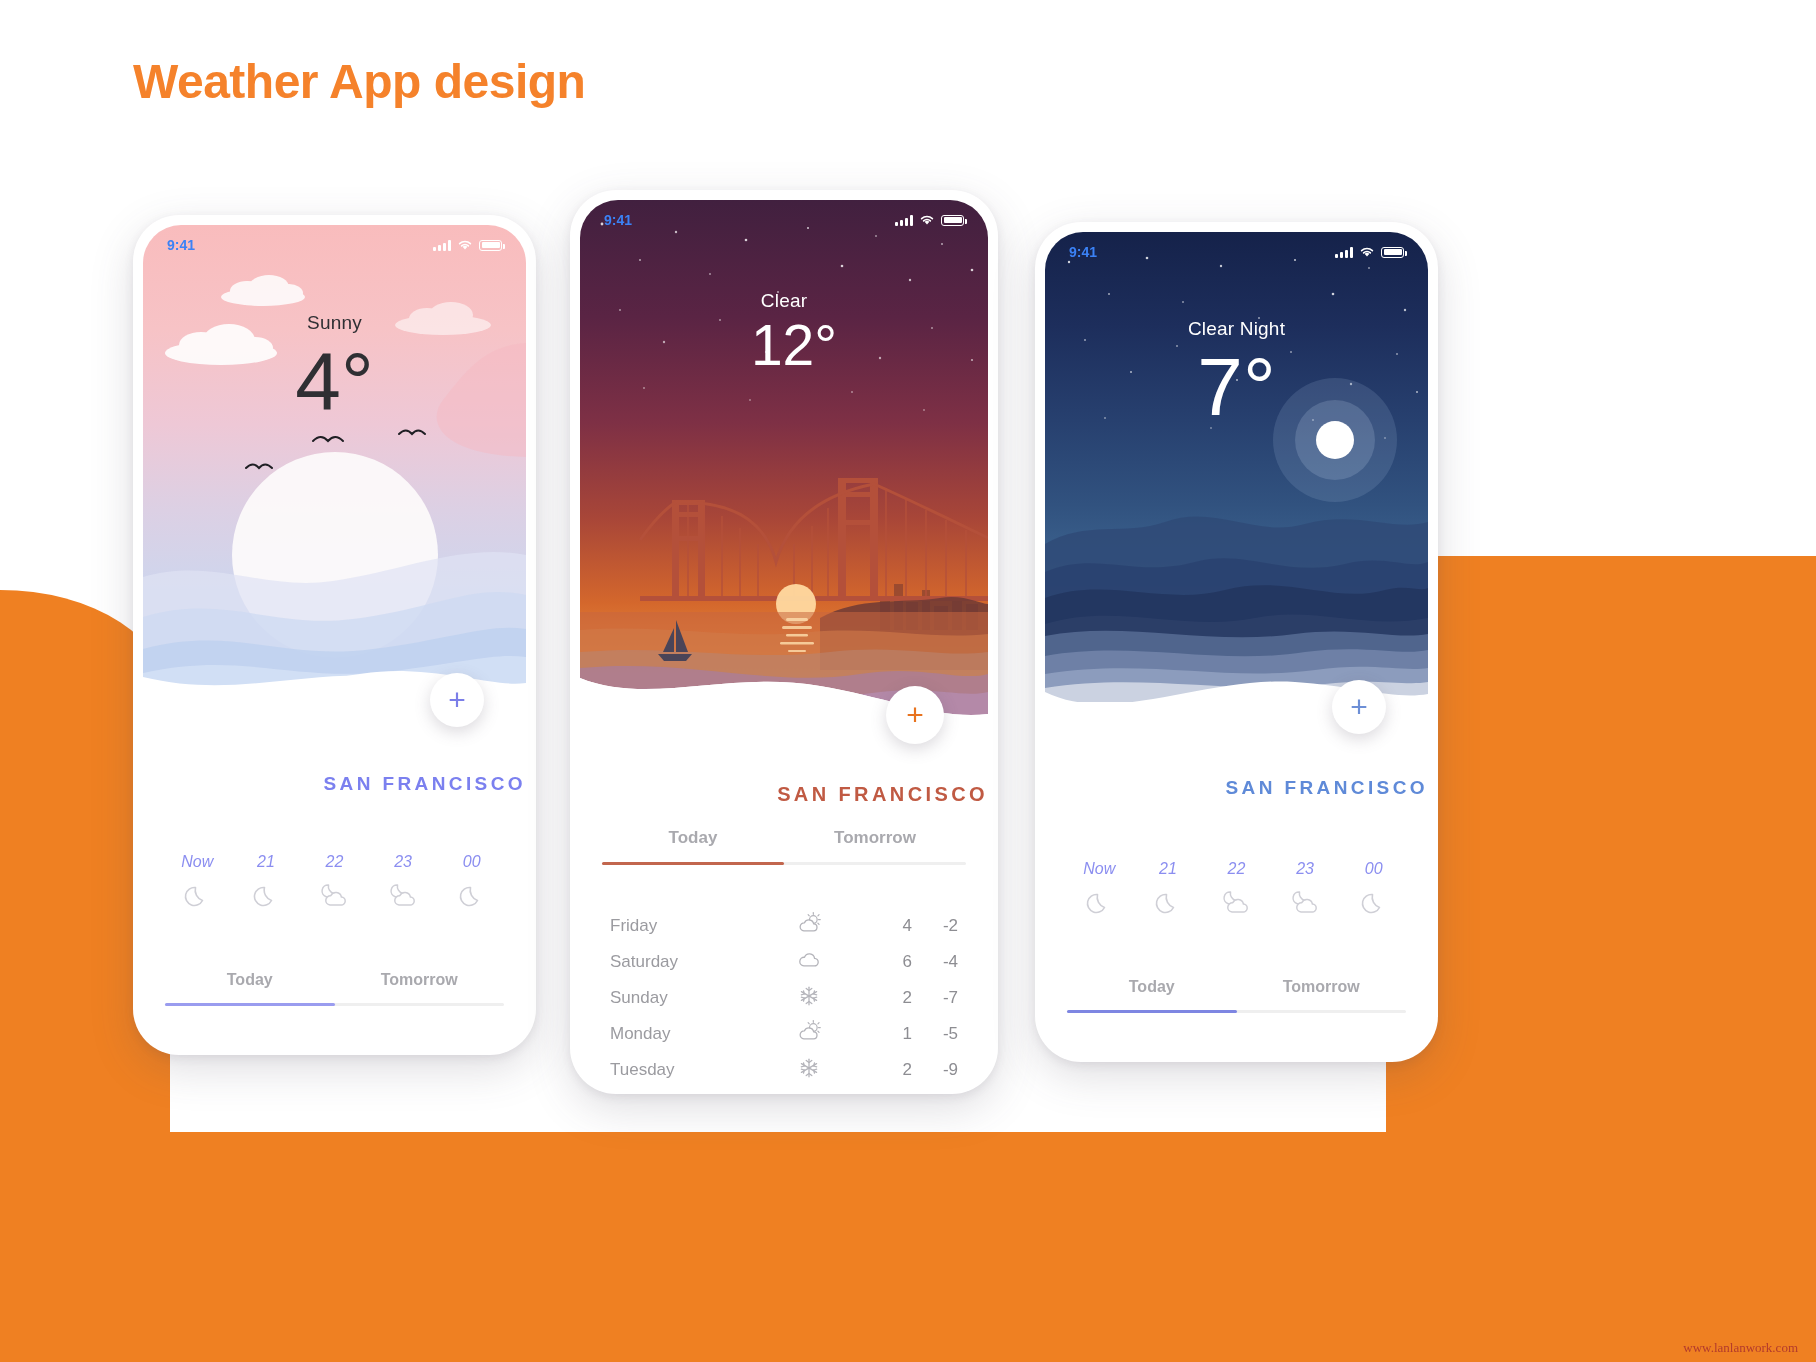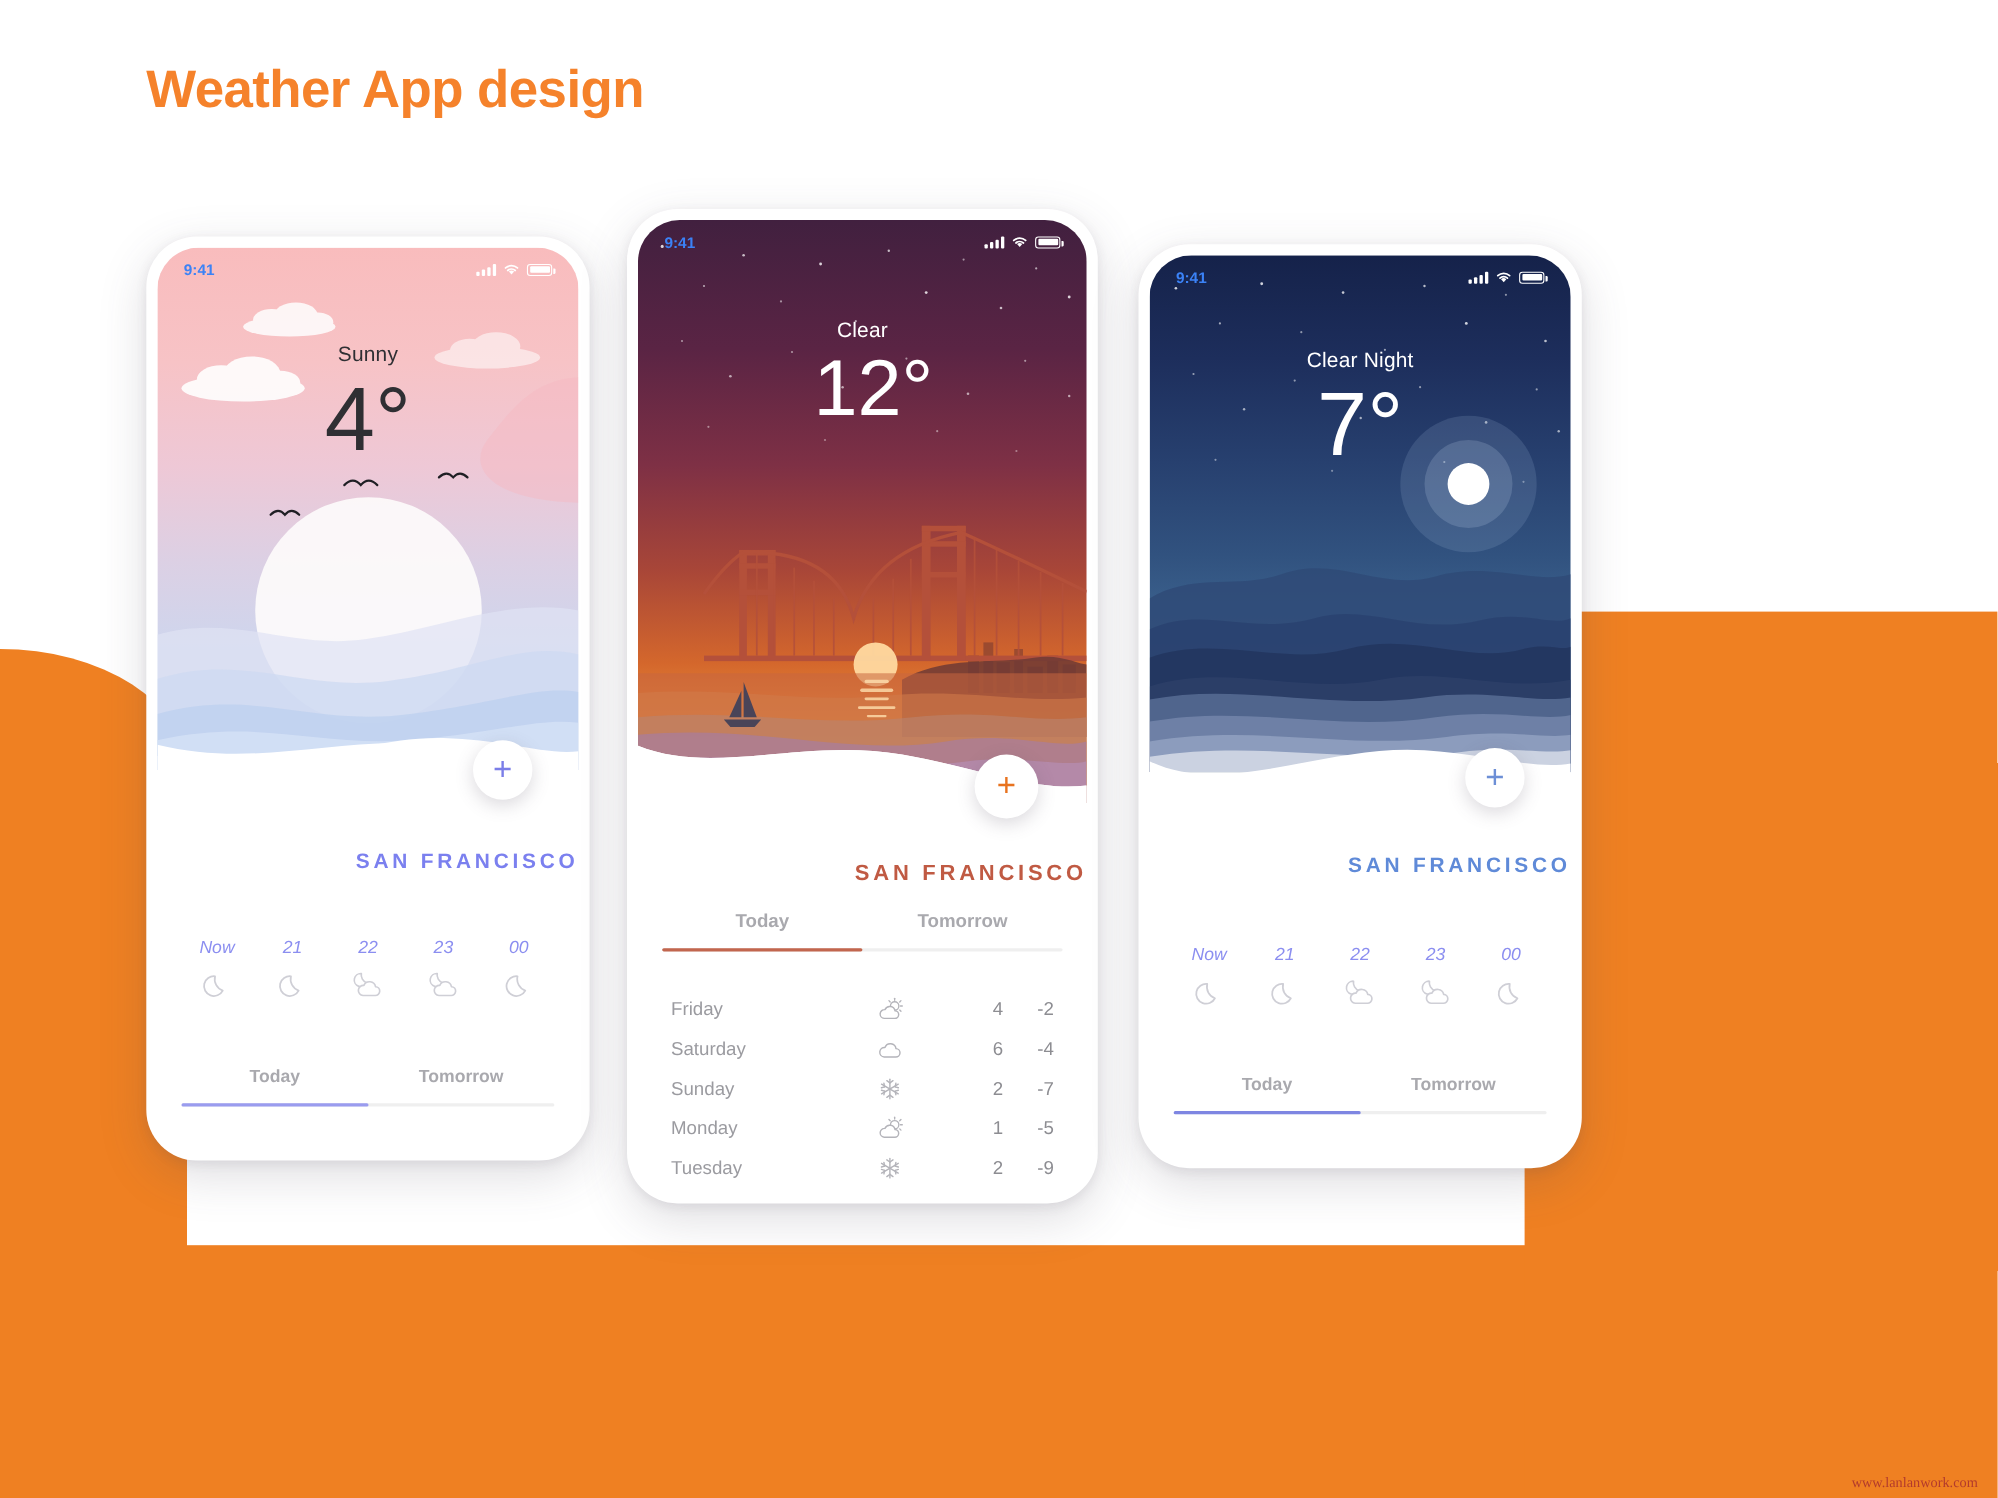--- a/index.html
+++ b/index.html
@@ -102,21 +102,21 @@
   
   .p1sky { position:absolute; inset:0;
     background:linear-gradient(180deg,#f9bcbd 0%,#f7c3c6 22%,#eec8d6 42%,#dcd0e4 60%,#cdd6ee 78%,#c3d7f2 100%); }
   #phone1 .cond { top:87px; color:#2f2f33; }
   #phone1 .temp { top:110px; font-size:82px; color:#2f2f33; }
 
   
   .p2sky { position:absolute; inset:0;
     background:linear-gradient(180deg,#41203f 0%,#5a2444 22%,#7e3045 42%,#a84638 60%,#d4672c 76%,#e8903f 88%,#f0b265 100%); }
   #phone2 .cond { top:90px; color:#ffffff; }
-  #phone2 .temp { top:112px; font-size:72px; color:#ffffff;padding-left:20px; }
+  #phone2 .temp { top:112px; font-size:57px; color:#ffffff;padding-left:20px; }
 
   
   .p3sky { position:absolute; inset:0;
     background:linear-gradient(180deg,#15224a 0%,#1d2e5c 20%,#27406f 40%,#31527f 58%,#3d6490 72%,#4e7496 85%,#7c90ad 100%); }
   #phone3 .cond { top:86px; color:#ffffff; }
   #phone3 .temp { top:108px; font-size:82px; color:#ffffff; }
 
   
   .fab {
     position:absolute; width:54px; height:54px; border-radius:50%;
@@ -154,21 +154,21 @@
   .tabline { height:3px; background:#efefef; display:flex; border-radius:2px; }
   .tabline i { flex:1; }
   .tabline i.active { border-radius:2px; }
   #phone1 .tabs { top:746px; } #phone1 .tabline i.active { background:#9a9cef; }
   #phone3 .tabs { top:746px; } #phone3 .tabline i.active { background:#7e86e2; }
   #phone2 .tabs { top:628px; } #phone2 .tabline i.active { background:#c2664e; }
   #phone2 .tab { font-size:17px; }
 
   
   .flist { position:absolute; top:700px; width:100%; padding:0 30px; }
-  .frow { display:flex; align-items:center; height:36px; }
+  .frow { display:flex; align-items:flex-end; height:36px; }
   .fday { width:150px; font-size:17px; color:#9b9ba0; }
   .ficon { flex:1; display:flex; justify-content:center; }
   .ftemps { width:100px; display:flex; justify-content:flex-end; gap:24px;
             font-size:17px; color:#8d8d92; }
   .ftemps span { width:22px; text-align:right; }
 
   
   .watermark {
     position:absolute; right:18px; bottom:6px; z-index:20;
     font-size:13px; color:#b33a2c; font-family:"Liberation Serif", serif;

